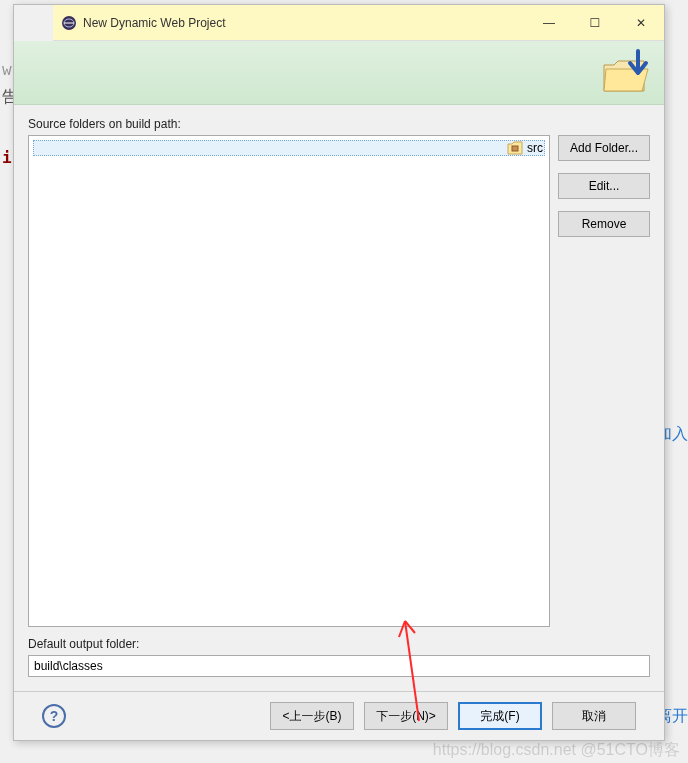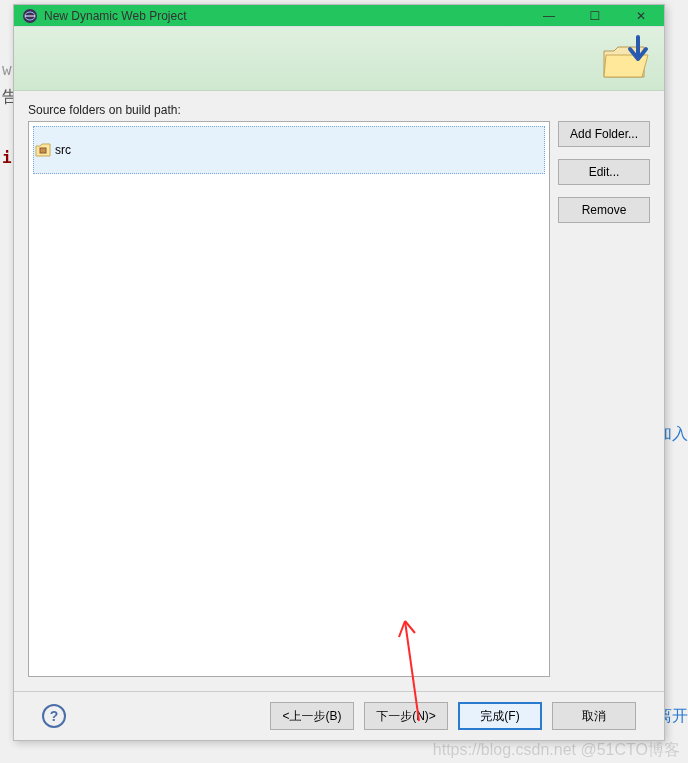--- a/index.html
+++ b/index.html
@@ -1,33 +1,33 @@
 <!DOCTYPE html>
 <html><head>
 <meta charset="utf-8">
 <style>
   * { box-sizing: border-box; font-family: "Microsoft YaHei", "Segoe UI", sans-serif; font-size: 12px; }
   body { margin: 0; background: #f0f0f0; width: 688px; height: 763px; overflow: hidden; position: relative; }
   .bg-text { position: absolute; font-family: monospace; font-size: 16px; color: #999; }
   .dialog { position: absolute; left: 13px; top: 4px; width: 652px; height: 737px; background: #f0f0f0; border: 1px solid #bbb; box-shadow: 2px 2px 8px rgba(0,0,0,0.2); display: flex; flex-direction: column; }
-  .titlebar { height: 22px; display: flex; align-items: center; background: #22c55e; border-bottom: 1px solid #ddd; }
+  .titlebar { height: 36px; display: flex; align-items: center; background: #fef9c3; border-bottom: 1px solid #ddd; margin-left: 39px; }
   .titlebar-icon { width: 16px; height: 16px; margin: 0 6px 0 8px; }
   .titlebar-title { flex: 1; color: #333; }
   .win-btns { display: flex; height: 100%; }
   .win-btn { width: 46px; display: flex; align-items: center; justify-content: center; color: #333; cursor: default; }
   .banner { background: #d6ecd6; background: linear-gradient(#e0f0e0, #cfe8cf); border-bottom: 1px solid #c0d8c0; padding: 10px 14px; display: flex; align-items: flex-start; position: relative; min-height: 64px; }
   .banner-text h2 { margin: 0 0 4px 0; font-size: 13px; font-weight: bold; color: #222; }
   .banner-text p { margin: 0; color: #333; }
   .banner-icon { position: absolute; right: 10px; top: 6px; }
   .content { flex: 1; padding: 12px 14px 0 14px; display: flex; flex-direction: column; }
   .label { color: #222; margin-bottom: 4px; }
   .row1 { display: flex; gap: 8px; flex: 1; min-height: 0; }
   .listbox { flex: 1; background: #fff; border: 1px solid #aaa; padding: 4px; overflow: auto; }
   .tree-item { display: flex; align-items: center; gap: 4px; padding: 1px 2px; background: #fff; }
-  .tree-item.selected { background: #e5f1fb; border: 1px dotted #7aa7d8; padding: 16px 1px; }
+  .tree-item.selected { background: #e5f1fb; border: 1px dotted #7aa7d8; padding: 0px 1px; justify-content: flex-end; }
   .folder-icon { width: 16px; height: 14px; }
   .btncol { display: flex; flex-direction: column; gap: 12px; width: 92px; }
   .btncol button, .footer button { background: #e1e1e1; border: 1px solid #adadad; padding: 4px 6px; cursor: default; }
   .btncol button { height: 26px; }
   .output-sec { margin-top: 10px; }
   .output-input { width: 100%; border: 1px solid #aaa; padding: 3px 5px; background: #fff; }
   .sep { border-top: 1px solid #ccc; margin: 14px -14px 0 -14px; }
   .footer { display: flex; align-items: center; padding: 10px 14px; gap: 10px; }
   .help { width: 24px; height: 24px; border: 2px solid #4a6ea9; border-radius: 50%; color: #4a6ea9; display: flex; align-items: center; justify-content: center; font-weight: bold; font-size: 14px; }
   .footer .spacer { flex: 1; }
@@ -81,20 +81,24 @@
           <span>src</span>
         </div>
       </div>
       <div class="btncol">
         <button>Add Folder...</button>
         <button>Edit...</button>
         <button>Remove</button>
       </div>
     </div>
 
+    <div class="output-sec">
+      <div class="label">Default output folder:</div>
+      <input class="output-input" type="text" value="build\classes" style="">
+    </div>
 
     <div class="sep"></div>
 
     <div class="footer">
       <div class="help">?</div>
       <div class="spacer"></div>
       <button>&lt;上一步(B)</button>
       <button>下一步(N)&gt;</button>
       <button class="primary">完成(F)</button>
       <button>取消</button>

